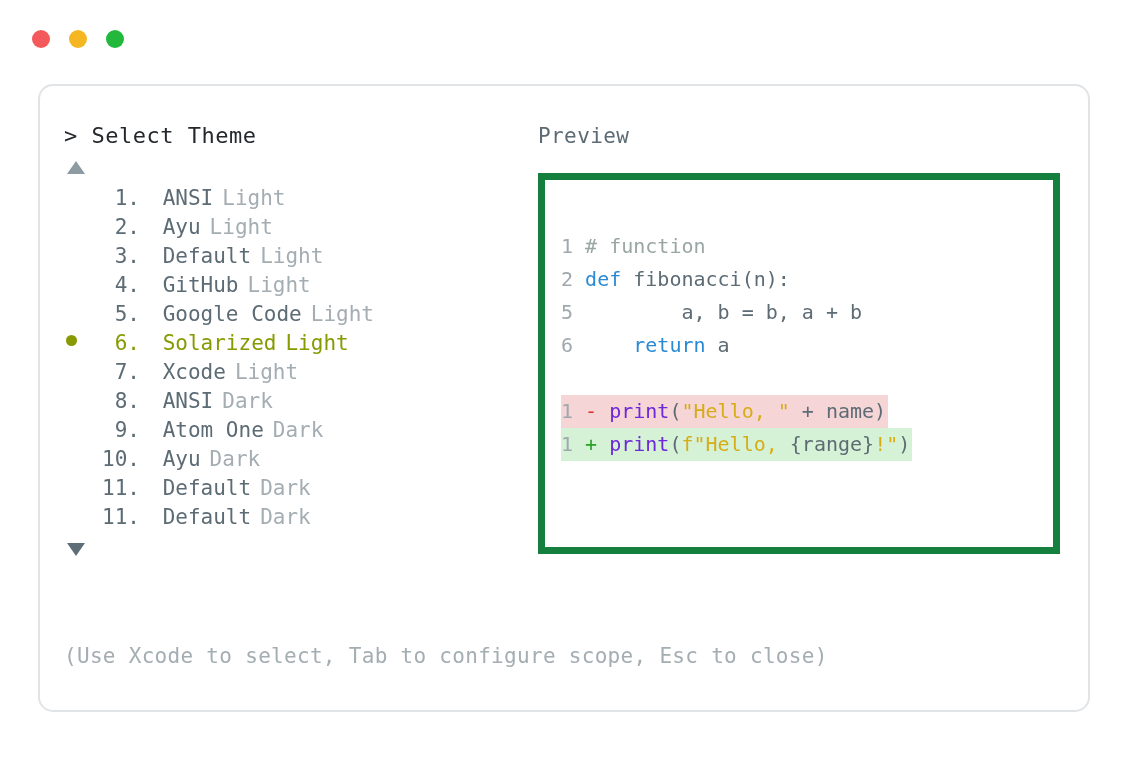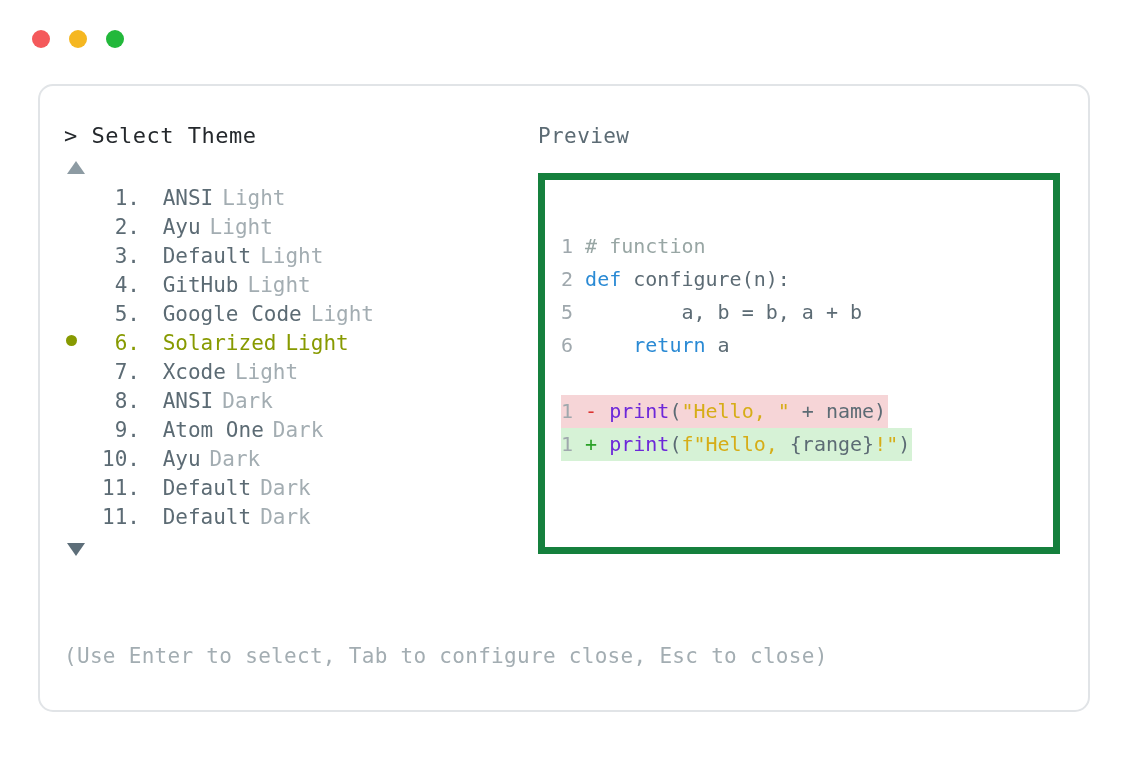--- a/index.html
+++ b/index.html
@@ -246,28 +246,28 @@
         <span class="tri-down"></span>
       </div>
     </div>
 
     <div class="right-col">
       <div class="preview-label">Preview</div>
       <div class="code-box">
         <div class="code-area">
           <div id="code-lines">
               <span class="code-line"><span class="ln">1 </span><span class="tok-comment"># function</span></span>
-              <span class="code-line"><span class="ln">2 </span><span class="tok-kw">def </span><span class="tok-fn">configure(n):</span></span>
+              <span class="code-line"><span class="ln">2 </span><span class="tok-kw">def </span><span class="tok-fn">fibonacci(n):</span></span>
               <span class="code-line"><span class="ln">5 </span><span class="tok-plain">        a, b = b, a + b</span></span>
               <span class="code-line"><span class="ln">6 </span><span class="tok-plain">    </span><span class="tok-kw">return </span><span class="tok-plain">a</span></span>
             </div>
           <div class="diff-block" id="diff-lines">
               <span class="diff-wrap"><span class="code-line diff-del"><span class="ln">1 </span><span class="tok-minus">- </span><span class="tok-call">print</span><span class="tok-plain">(</span><span class="tok-str">"Hello, "</span><span class="tok-plain"> + name)</span></span></span>
               <span class="diff-wrap"><span class="code-line diff-add"><span class="ln">1 </span><span class="tok-plus">+ </span><span class="tok-call">print</span><span class="tok-plain">(</span><span class="tok-str">f"Hello, </span><span class="tok-plain">{range}</span><span class="tok-str">!"</span><span class="tok-plain">)</span></span></span>
             </div>
         </div>
       </div>
     </div>
 
-    <div class="hint">(Use Enter to select, Tab to configure close, Esc to close)</div>
+    <div class="hint">(Use Xcode to select, Tab to configure scope, Esc to close)</div>
 
   </div>
 </div>
 
 </body></html>

